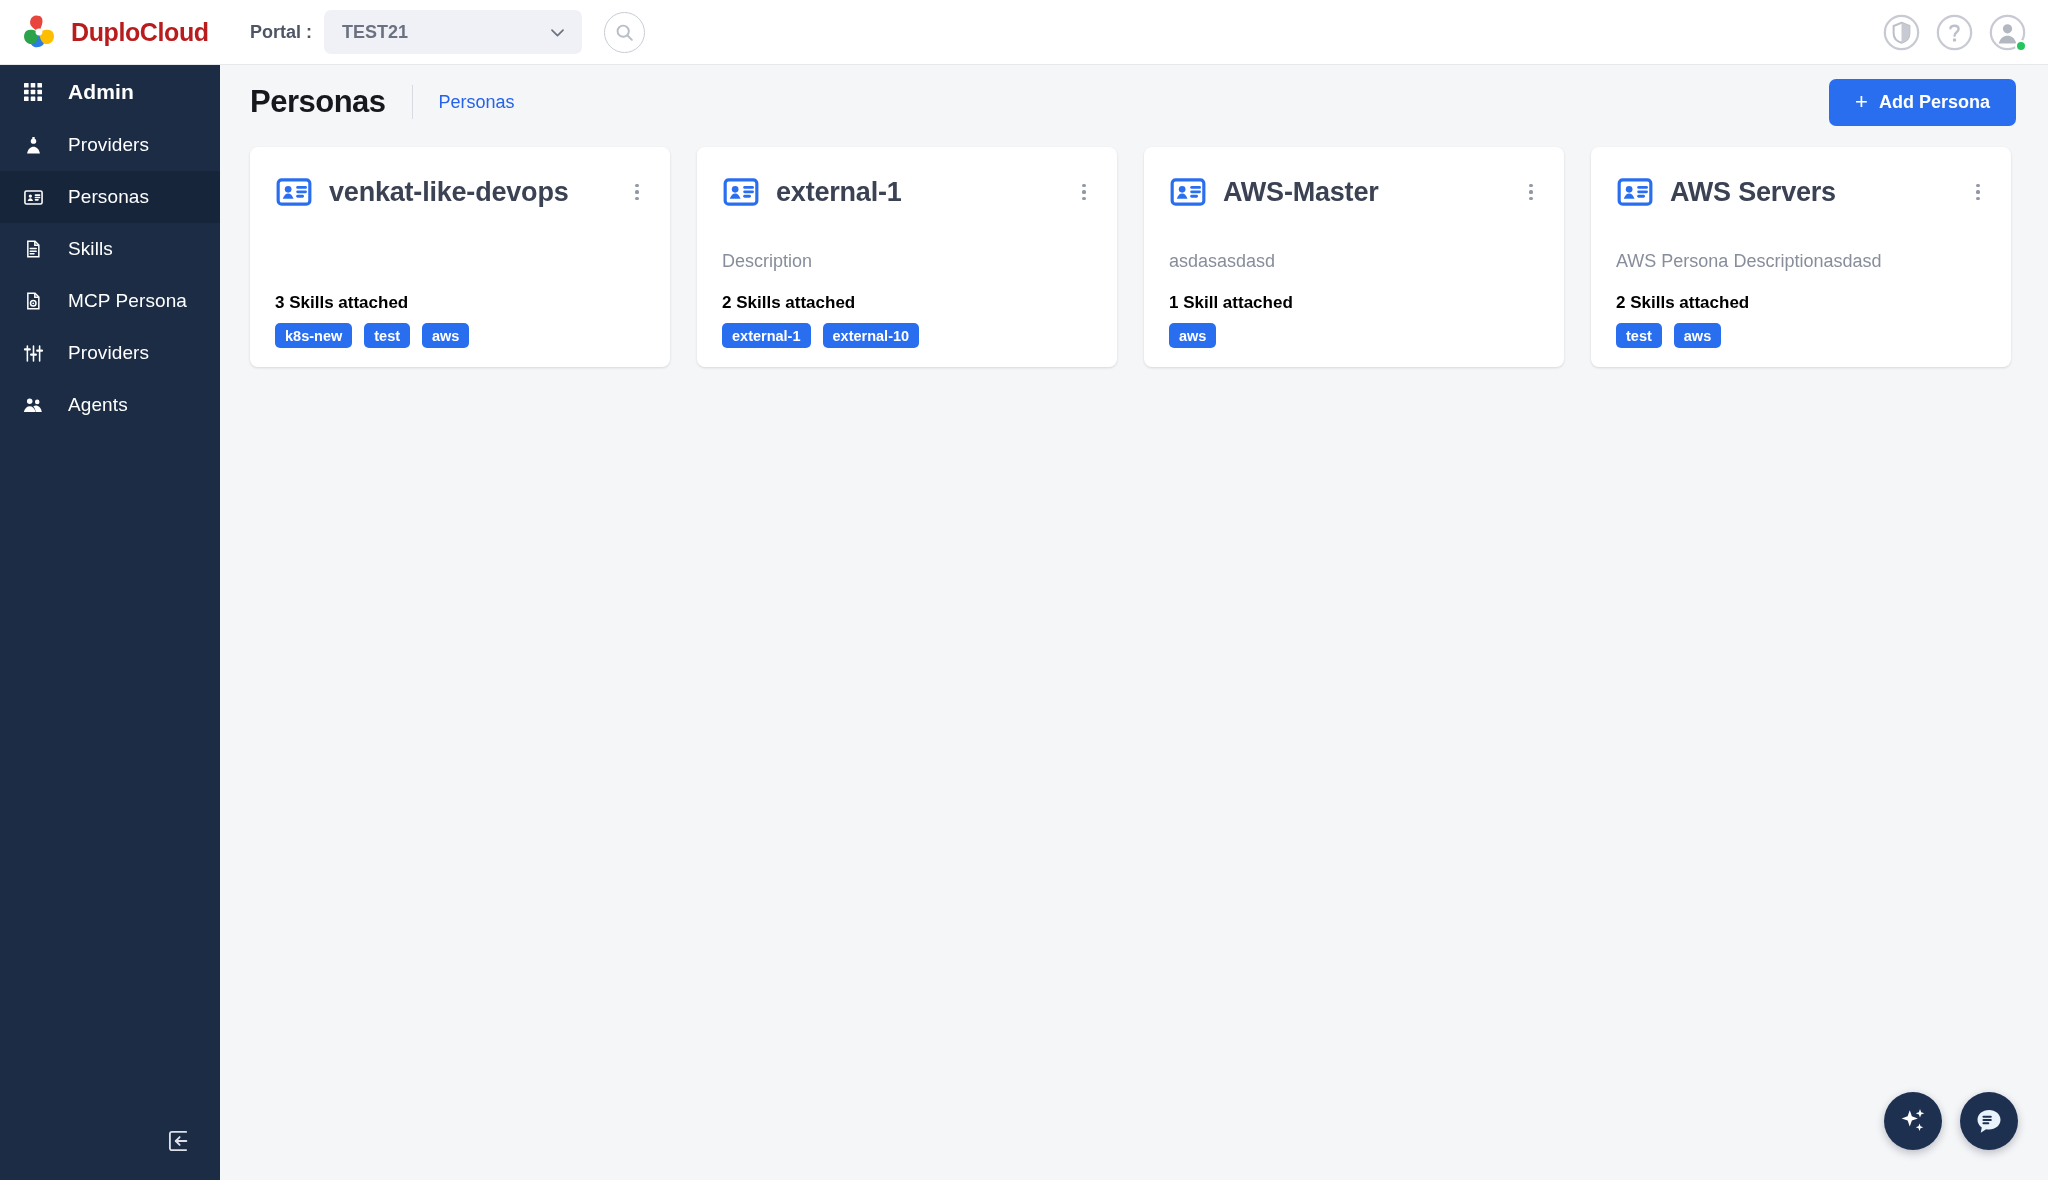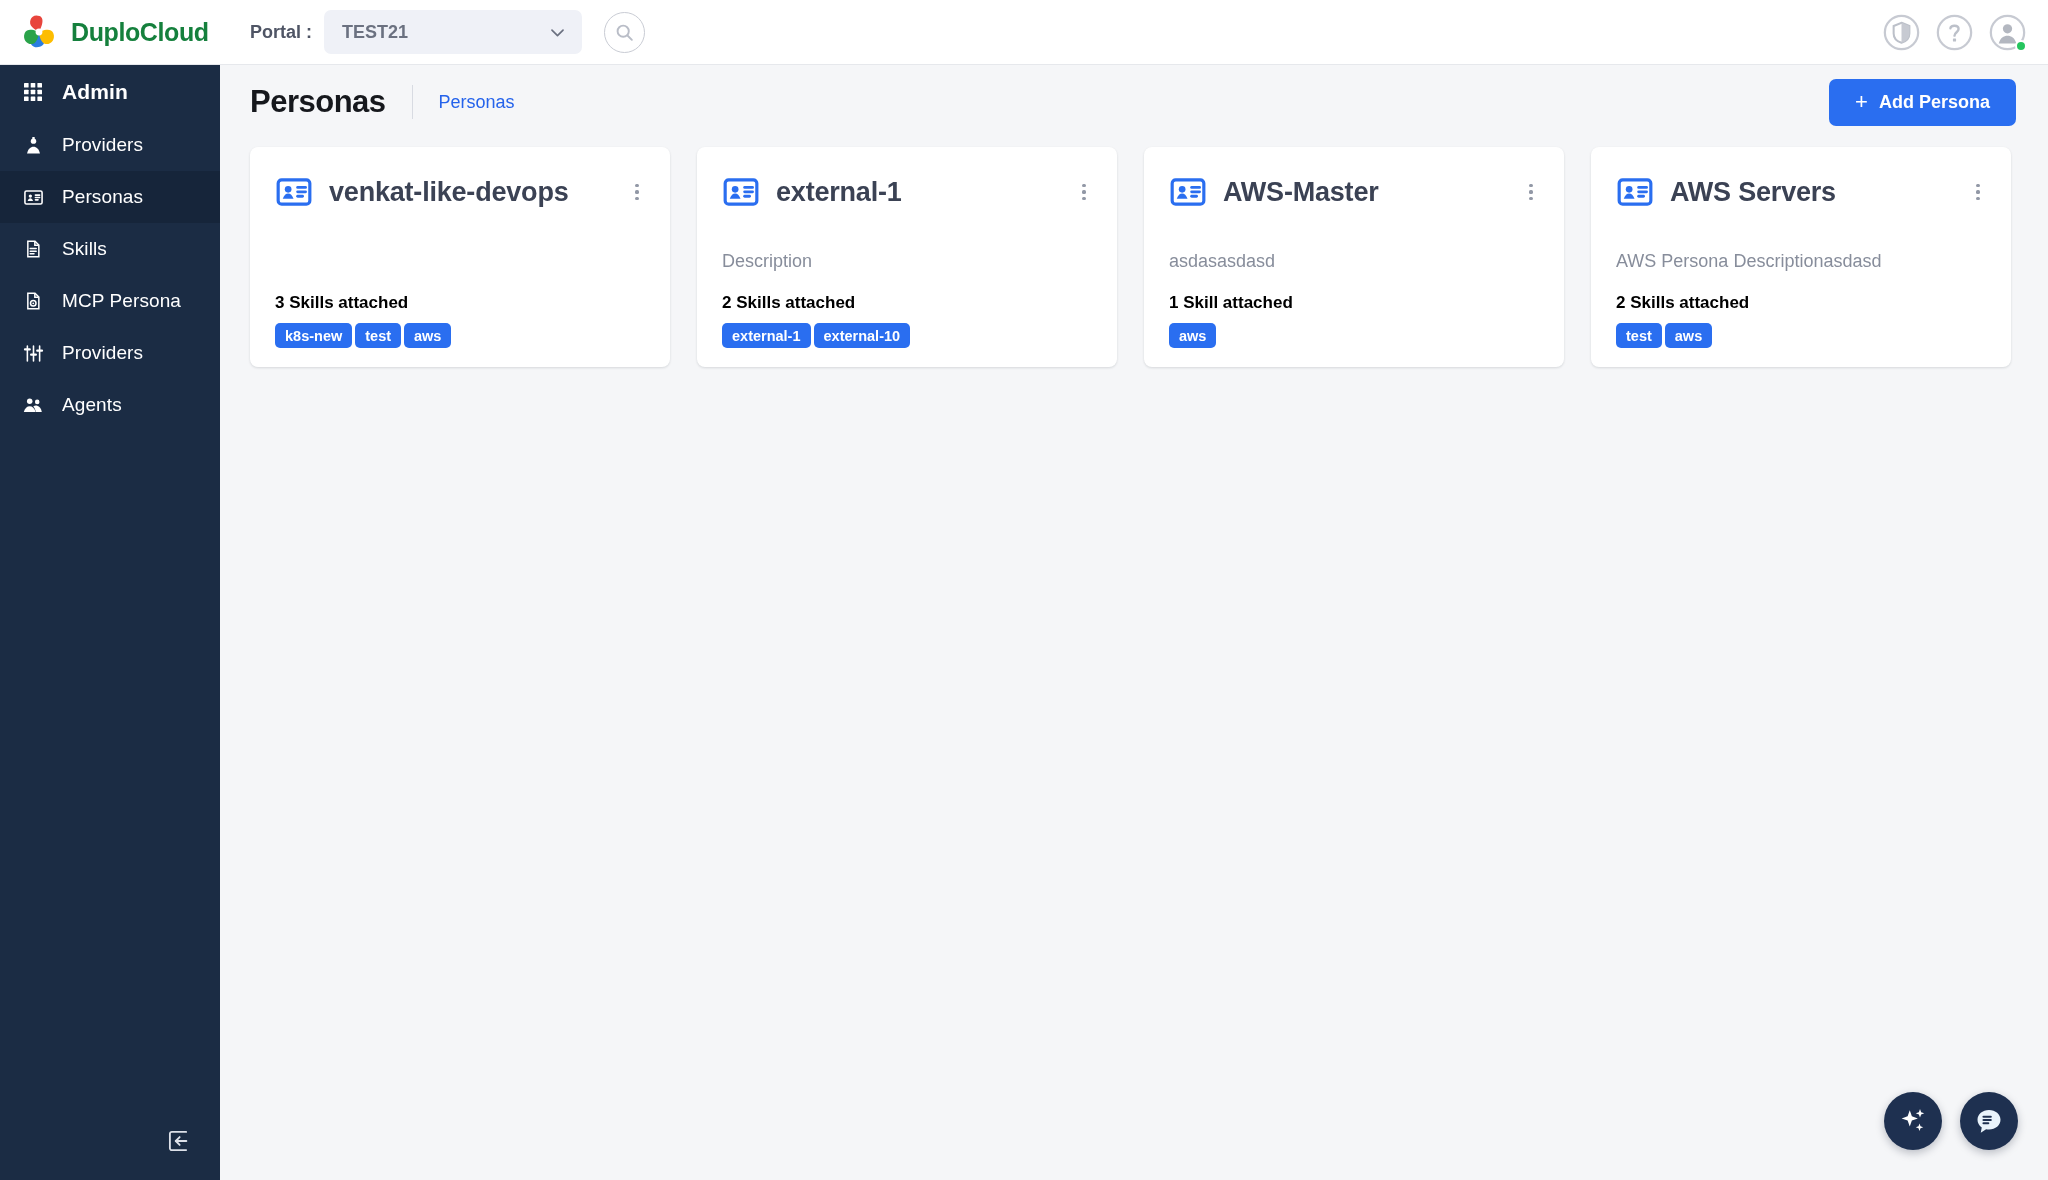--- a/index.html
+++ b/index.html
@@ -16,21 +16,21 @@
     position: absolute; top: 0; left: 0;
     width: 2048px; height: 65px;
     background: #ffffff;
     border-bottom: 1px solid #e6e8ec;
     display: flex; align-items: center;
     z-index: 40;
   }
   .brand { display: flex; align-items: center; gap: 13px; padding-left: 20px; width: 236px; }
   .brand-logo { width: 38px; height: 38px; display:block; }
   .brand-name {
-    font-size: 25px; font-weight: bold; color: #15803d;
+    font-size: 25px; font-weight: bold; color: #b91c1c;
     letter-spacing: -0.4px; white-space: nowrap;
   }
   .portal-wrap { display: flex; align-items: center; gap: 12px; margin-left: 14px; font-weight: bold; }
   .portal-label { font-size: 18px; color: #4f5565; white-space: nowrap; }
   .portal-select {
     width: 258px; height: 44px; border-radius: 7px;
     background: #eff1f7; border: none;
     display: flex; align-items: center; justify-content: space-between;
     padding: 0 15px 0 18px; cursor: pointer; gap: 19px;
   }
@@ -52,21 +52,21 @@
 
   
   .sidebar {
     position: absolute; top: 65px; left: 0;
     width: 220px; height: 1115px;
     background: #1b2c44;
     z-index: 30;
   }
   .nav-item {
     height: 52px; display: flex; align-items: center;
-    gap: 18px; padding-left: 22px; cursor: pointer;
+    gap: 24px; padding-left: 22px; cursor: pointer;
     color: #ffffff;
   }
   .nav-item.active { background: #16253a; }
   .nav-item .ic { width: 22px; height: 22px; flex: none; display: flex; align-items: center; justify-content: center; }
   .nav-item .lbl { font-size: 19px; white-space: nowrap; letter-spacing: 0.1px; }
   .nav-item.head { height: 54px; }
   .nav-item.head .lbl { font-size: 21px; font-weight: bold; }
   .collapse-btn {
     position: absolute; left: 166px; bottom: 26px;
     width: 26px; height: 26px; cursor: pointer;
@@ -124,21 +124,21 @@
   }
   .kebab i { display:block; width: 3.2px; height: 3.2px; border-radius: 50%; background: #9298a6; }
   .card-desc {
     margin-top: 40px; height: 24px;
     font-size: 18px; color: #878d9b;
     white-space: nowrap; overflow: hidden; text-overflow: ellipsis;
   }
   .skill-count {
     margin-top: 18px; font-size: 17px; color: #000000; font-weight: bold;
   }
-  .badges { margin-top: 10px; display: flex; gap: 3px; flex-wrap: wrap; }
+  .badges { margin-top: 10px; display: flex; gap: 12px; flex-wrap: wrap; }
   .badge {
     height: 25px; padding: 0 10px; border-radius: 5px;
     background: #2a6ef0; color: #ffffff;
     font-size: 14.5px; font-weight: bold;
     display: flex; align-items: center;
     white-space: nowrap;
   }
 
   
   .fabs {

